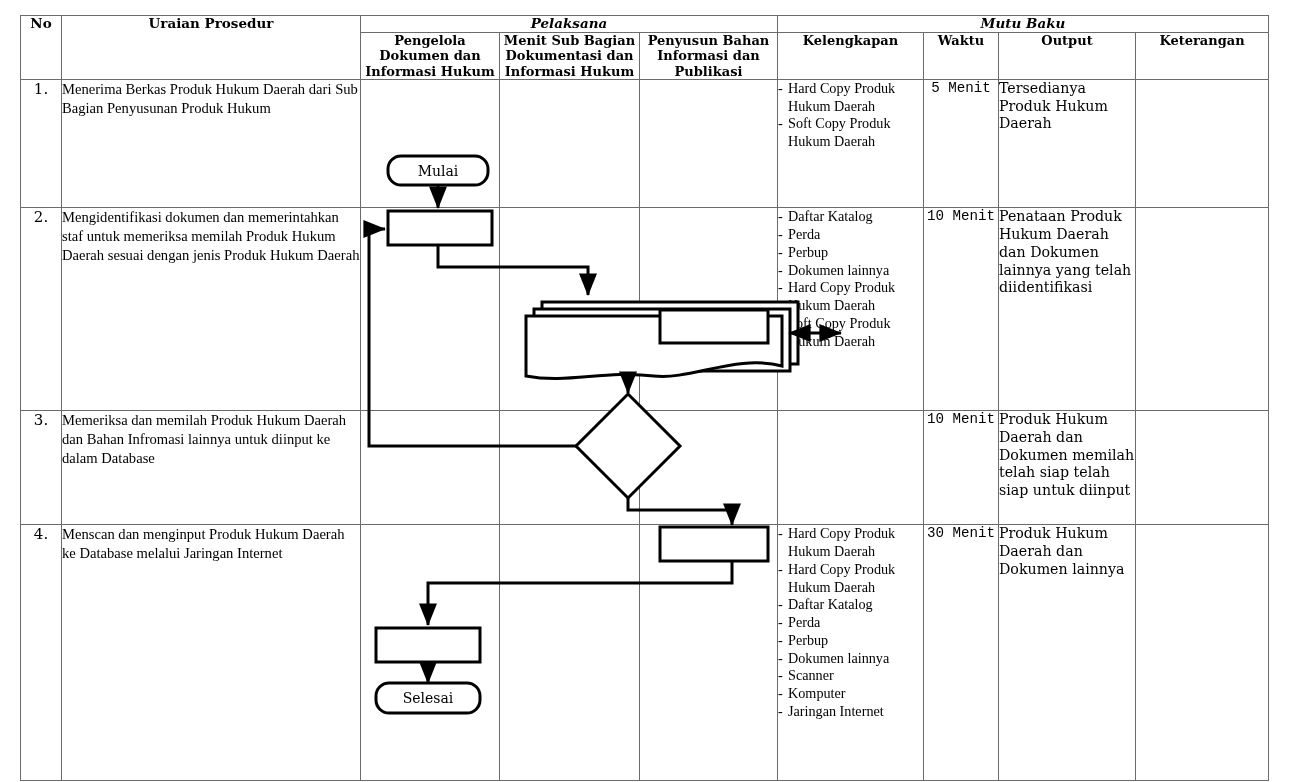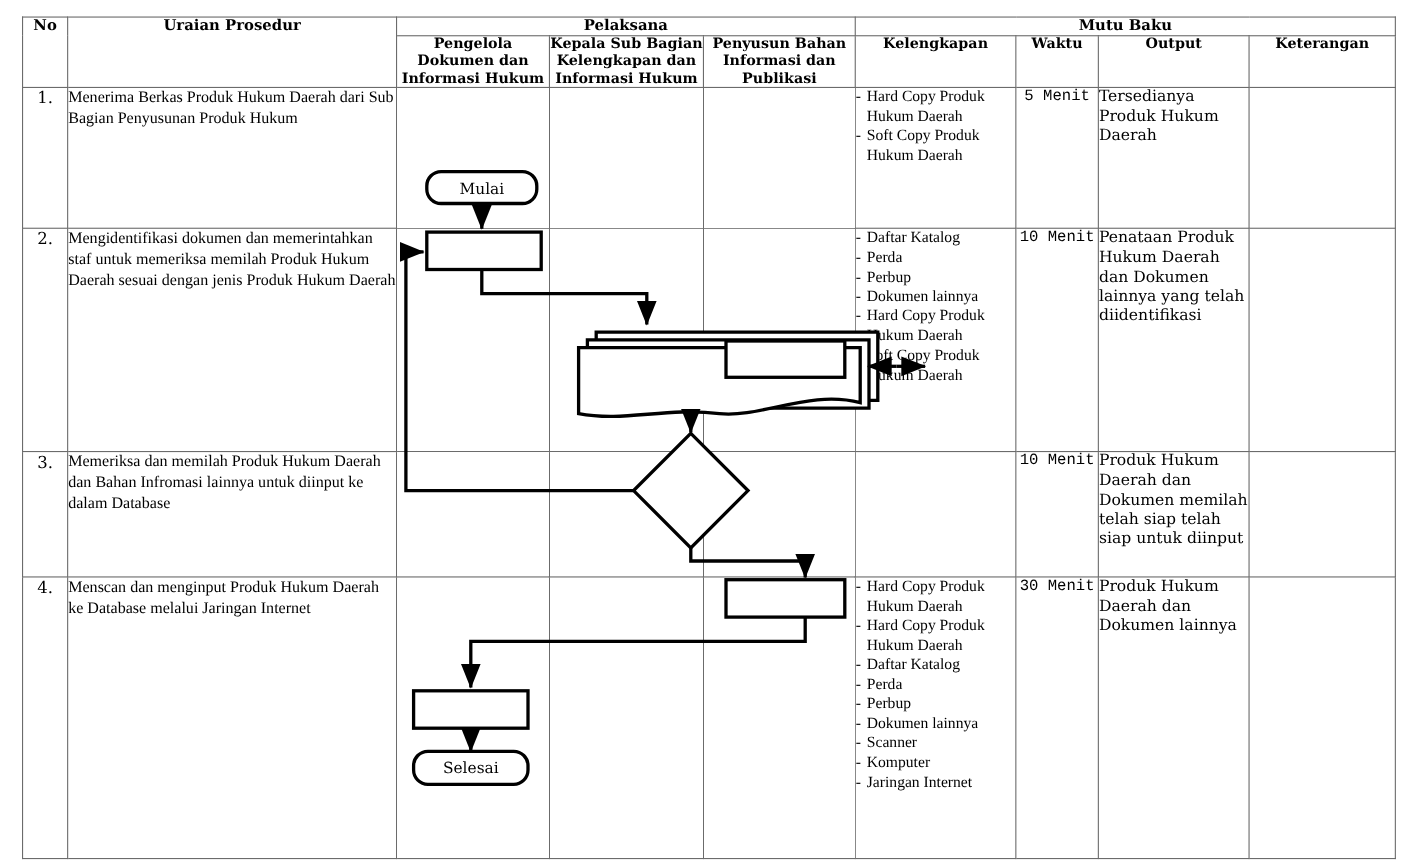--- a/index.html
+++ b/index.html
@@ -39,21 +39,21 @@
   
   .hdr {
     text-align: center;
     vertical-align: middle;
     font-family: "DejaVu Serif", "Liberation Serif", serif;
     font-weight: bold;
     font-size: 13.5px;
     line-height: 1.18;
     padding: 3px 2px;
   }
-  .hdr-group { font-size: 13.5px; }
+  .hdr-group { font-size: 13.5px; font-style: italic; }
   .hdr-sub { font-size: 13px; }
 
   
   .c-no {
     text-align: center;
     vertical-align: bottom;
     font-size: 15px;
     padding: 0 0 8px 0;
     font-family: "DejaVu Serif", "Liberation Serif", serif;
   }
@@ -139,21 +139,21 @@
 
     <thead>
       <tr>
         <th class="hdr" rowspan="2">No</th>
         <th class="hdr" rowspan="2">Uraian Prosedur</th>
         <th class="hdr hdr-group" colspan="3">Pelaksana</th>
         <th class="hdr hdr-group" colspan="4">Mutu Baku</th>
       </tr>
       <tr>
         <th class="hdr hdr-sub">Pengelola Dokumen dan Informasi Hukum</th>
-        <th class="hdr hdr-sub">Kepala Sub Bagian Kelengkapan dan Informasi Hukum</th>
+        <th class="hdr hdr-sub">Menit Sub Bagian Dokumentasi dan Informasi Hukum</th>
         <th class="hdr hdr-sub">Penyusun Bahan Informasi dan Publikasi</th>
         <th class="hdr hdr-sub">Kelengkapan</th>
         <th class="hdr hdr-sub">Waktu</th>
         <th class="hdr hdr-sub">Output</th>
         <th class="hdr hdr-sub">Keterangan</th>
       </tr>
     </thead>
 
     <tbody>
       <tr style="height:117px">

